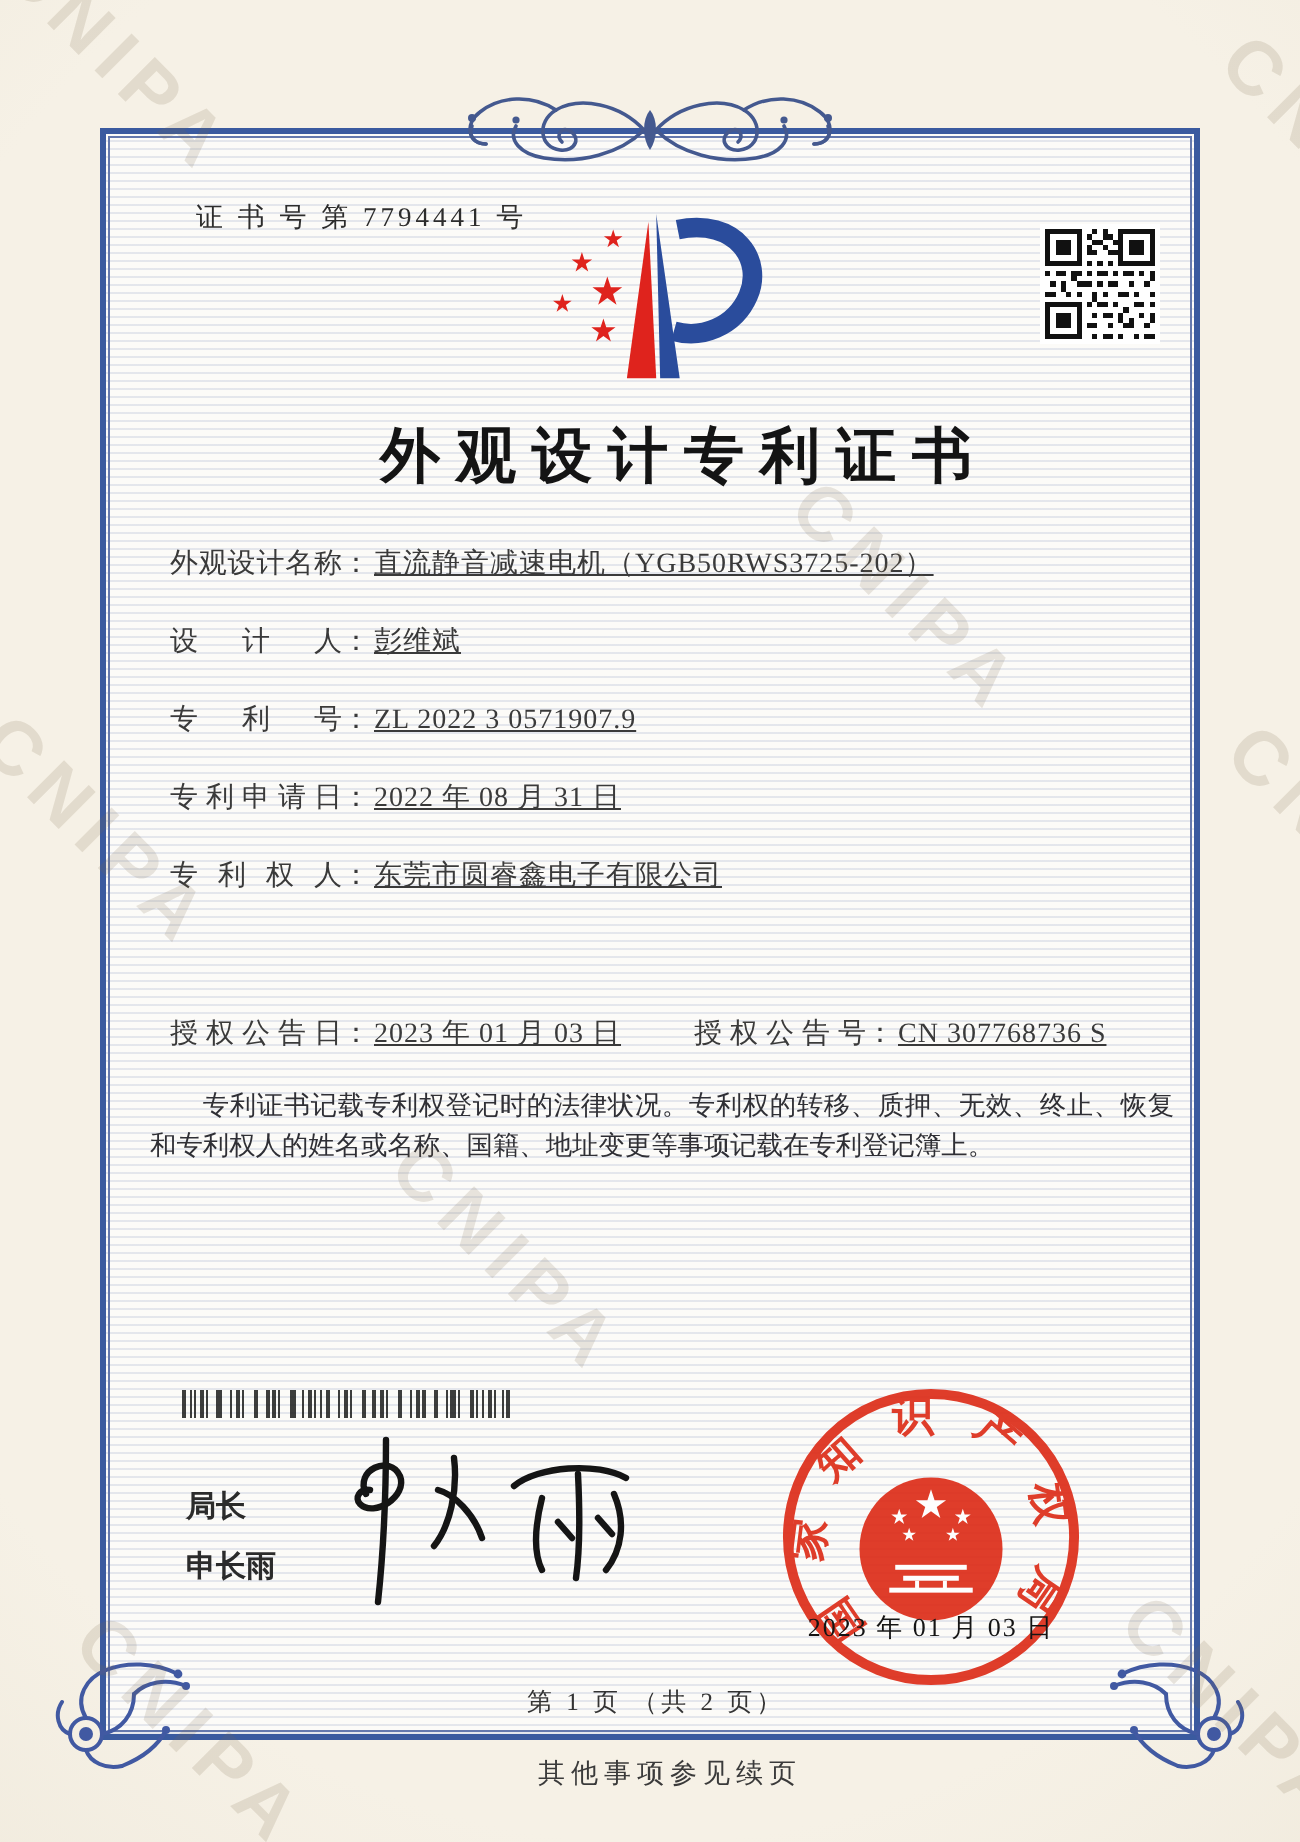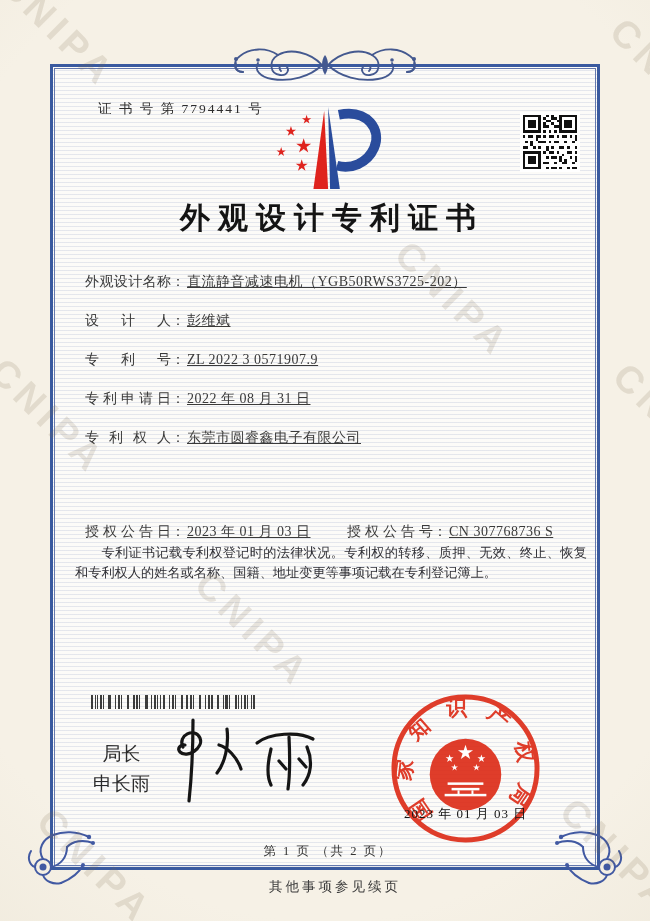--- a/index.html
+++ b/index.html
@@ -17,37 +17,37 @@
         background-color:#fcfbf8;
         background-image:repeating-linear-gradient(0deg, rgba(173,183,209,.30) 0px, rgba(173,183,209,.30) 1px, rgba(0,0,0,0) 1px, rgba(0,0,0,0) 4px);padding-left:24px;}
   .cert-inner{position:absolute;inset:1px;border:1px solid #6478ad;pointer-events:none;}
   .flourish{position:absolute;left:50%;top:-25px;transform:translateX(-50%);width:230px;height:46px;}
   .corner{position:absolute;width:72px;height:66px;}
   .corner.bl{left:-26px;bottom:-20px;}
   .corner.br{right:-26px;bottom:-20px;transform:scaleX(-1);}
   .cert-no{position:absolute;left:45px;top:33px;font-size:13.5px;letter-spacing:2px;color:#2d2d2d;}
   .logo{position:absolute;left:220px;top:38px;width:120px;height:88px;}
   .qr{position:absolute;left:467px;top:45px;width:60px;height:60px;}
-  .title{position:absolute;left:0;top:131px;width:550px;text-align:center;margin:0;
+  .title{position:absolute;left:0;top:131px;width:550px;text-align:center;margin:10px;
          font-size:30px;font-weight:700;letter-spacing:8px;text-indent:8px;color:#141414;}
   .frow{position:absolute;left:32px;width:500px;font-size:14px;color:#3a3a3a;white-space:nowrap;}
   .flabel{display:inline-block;width:86px;text-align:justify;text-align-last:justify;vertical-align:bottom;}
   .fcolon{display:inline-block;margin-right:2px;}
   .fvalue{letter-spacing:0.5px;text-decoration:underline;}
   .fpair2{position:absolute;left:262px;top:0;}
   .paras{position:absolute;left:22px;top:476px;width:512px;font-size:13.2px;line-height:19.6px;
          color:#2f2f35;text-align:justify;}
   .paras p{margin:0;text-indent:2em;}
   .barcode{position:absolute;left:38px;top:628px;width:168px;height:14px;opacity:.85;
      background:
        repeating-linear-gradient(90deg, #1c1c1c 0 1px, transparent 1px 6px),
        repeating-linear-gradient(90deg, #1c1c1c 0 2px, transparent 2px 9px),
        repeating-linear-gradient(90deg, transparent 0 4px, #1c1c1c 4px 5px, transparent 5px 13px);}
   .officer{position:absolute;left:40px;top:672px;font-family:"Liberation Sans","DejaVu Sans",sans-serif;
-           font-size:19px;font-weight:400;color:#2b2b2b;line-height:30px;text-align:center;}
+           font-size:15px;font-weight:700;color:#2b2b2b;line-height:30px;}
   .signature{position:absolute;left:100px;top:648px;width:200px;height:95px;}
   .seal{position:absolute;left:335px;top:624px;width:155px;height:155px;opacity:.93;}
   .seal-date{position:absolute;left:330px;top:738px;width:165px;text-align:center;
              font-size:13px;letter-spacing:1px;color:#141414;z-index:3;}
   .footer-page{position:absolute;left:0;top:776px;width:550px;text-align:center;
                font-size:12.5px;letter-spacing:2px;color:#333;}
   .note-below{position:absolute;left:0;top:878px;width:650px;text-align:center;z-index:2;
               font-size:13.5px;letter-spacing:3px;color:#3a3a3a;margin-left:10px;}
 </style>
 </head>
@@ -172,21 +172,21 @@
     </div>
     <div class="frow" style="top:284px">
       <span class="flabel">专利号</span><span class="fcolon">：</span><span class="fvalue">ZL 2022 3 0571907.9</span>
     </div>
     <div class="frow" style="top:323px">
       <span class="flabel">专利申请日</span><span class="fcolon">：</span><span class="fvalue">2022 年 08 月 31 日</span>
     </div>
     <div class="frow" style="top:362px">
       <span class="flabel">专利权人</span><span class="fcolon">：</span><span class="fvalue">东莞市圆睿鑫电子有限公司</span>
     </div>
-    <div class="frow" style="top:456px">
+    <div class="frow" style="top:441px">
       <span><span class="flabel">授权公告日</span><span class="fcolon">：</span><span class="fvalue">2023 年 01 月 03 日</span></span>
       <span class="fpair2"><span class="flabel">授权公告号</span><span class="fcolon">：</span><span class="fvalue">CN 307768736 S</span></span>
     </div>
 
     <div class="paras">
       <p>专利证书记载专利权登记时的法律状况。专利权的转移、质押、无效、终止、恢复和专利权人的姓名或名称、国籍、地址变更等事项记载在专利登记簿上。</p>
     </div>
 
     <div class="barcode"></div>
 

